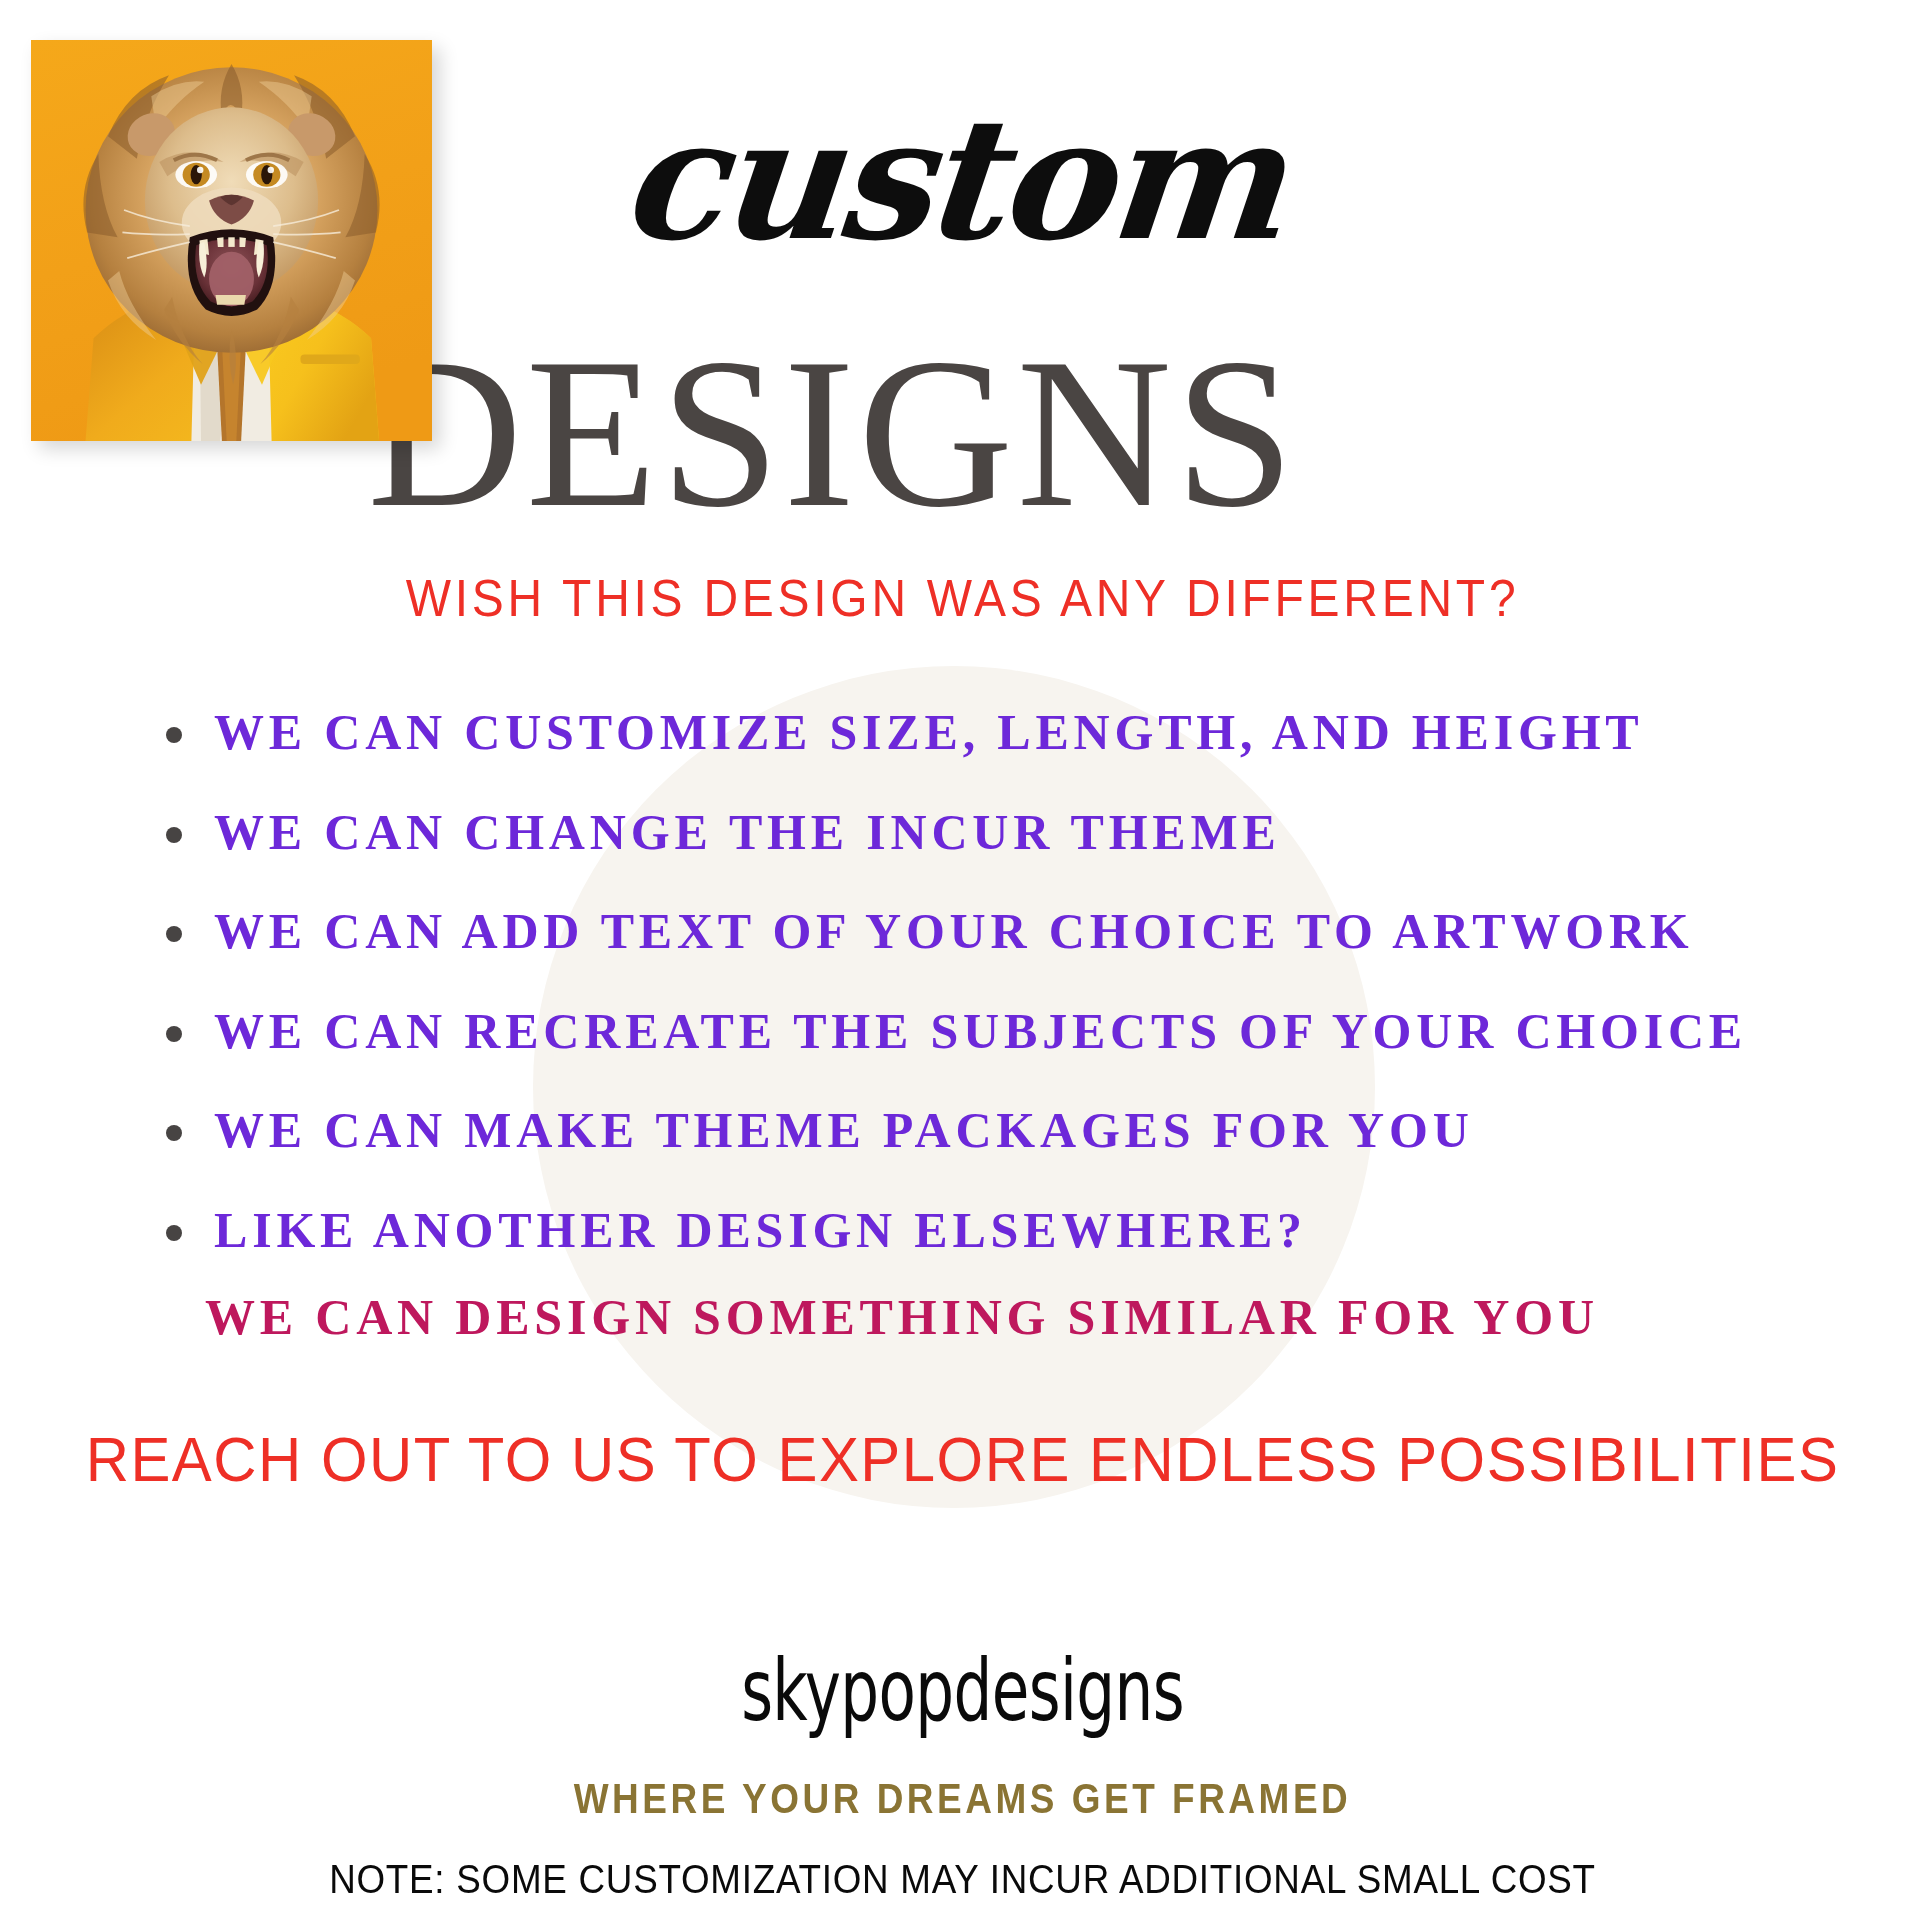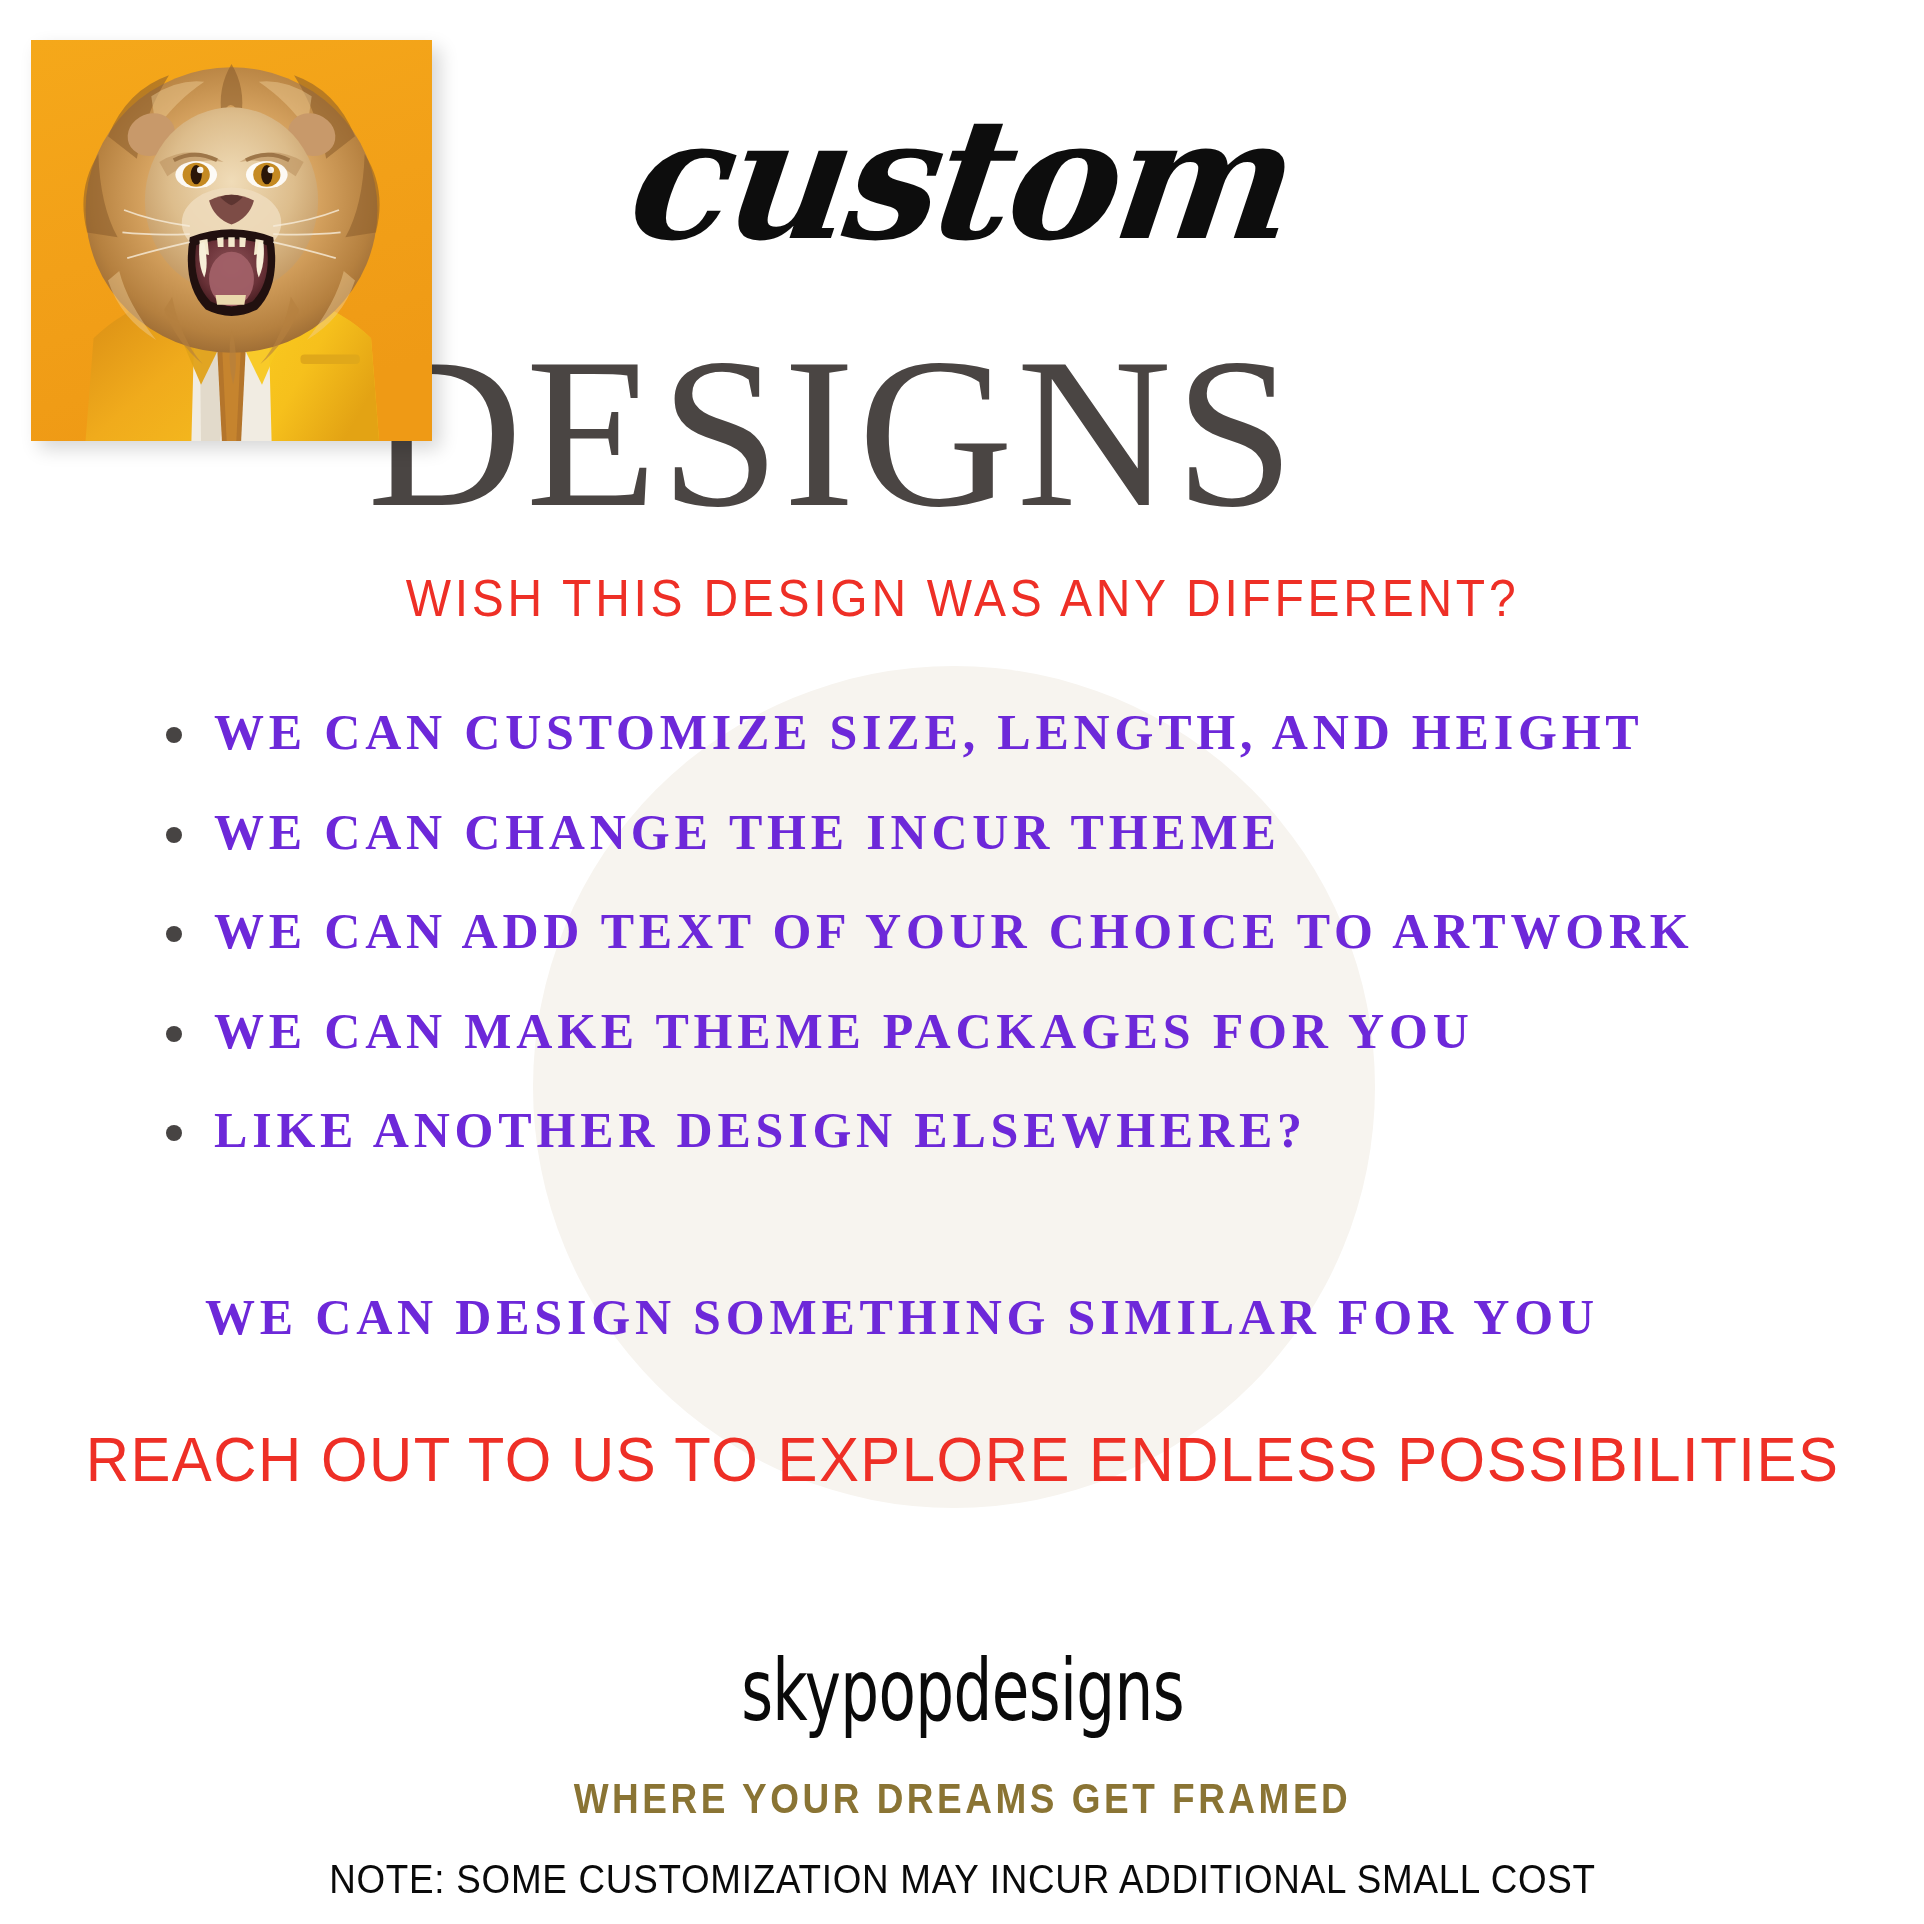--- a/index.html
+++ b/index.html
@@ -131,21 +131,21 @@
   }
   .continuation-line {
     position: absolute;
     left: 205px;
     top: 1291px;
     z-index: 2;
     font-family: "Liberation Serif", serif;
     font-weight: 700;
     font-size: 50px;
     line-height: 1.05;
-    color: #6d28d9;
+    color: #be185d;
     letter-spacing: 4.8px;
     white-space: nowrap;
   }
 
   
   .cta {
     position: absolute;
     left: 0;
     top: 1428px;
     width: 1925px;
@@ -352,20 +352,24 @@
     <li class="feature-item">
       <span class="bullet"></span>
       <span>WE CAN CHANGE THE INCUR THEME</span>
     </li>
     <li class="feature-item">
       <span class="bullet"></span>
       <span>WE CAN ADD TEXT OF YOUR CHOICE TO ARTWORK</span>
     </li>
     <li class="feature-item">
       <span class="bullet"></span>
+      <span>WE CAN RECREATE THE SUBJECTS OF YOUR CHOICE</span>
+    </li>
+    <li class="feature-item">
+      <span class="bullet"></span>
       <span>WE CAN MAKE THEME PACKAGES FOR YOU</span>
     </li>
     <li class="feature-item">
       <span class="bullet"></span>
       <span>LIKE ANOTHER DESIGN ELSEWHERE?</span>
     </li>
   </ul>
 
   <div class="continuation-line">WE CAN DESIGN SOMETHING SIMILAR FOR YOU</div>
 

